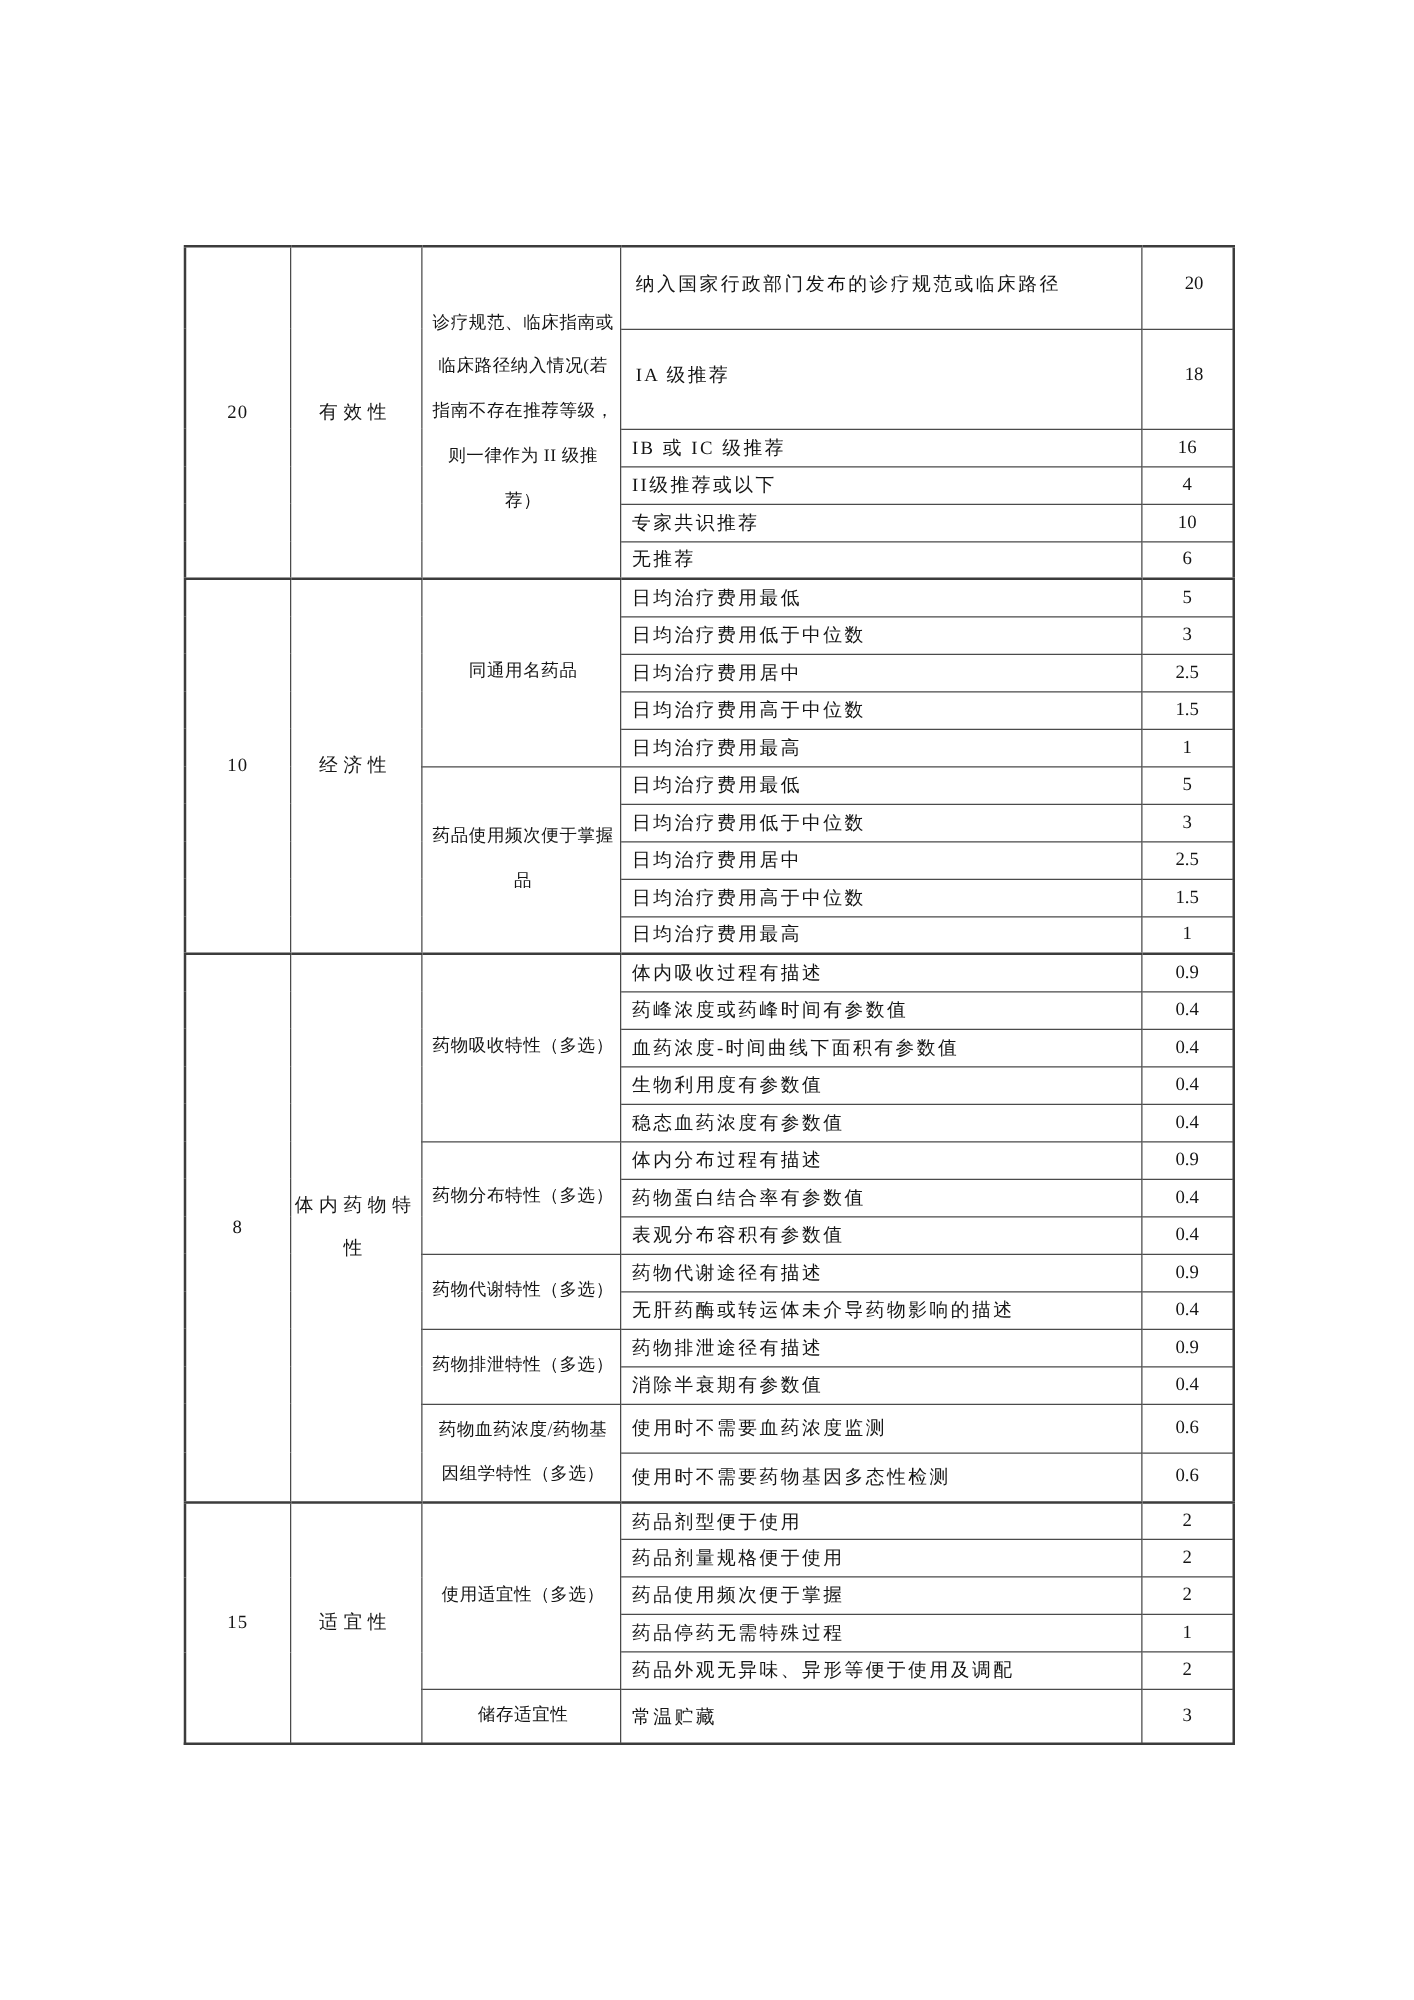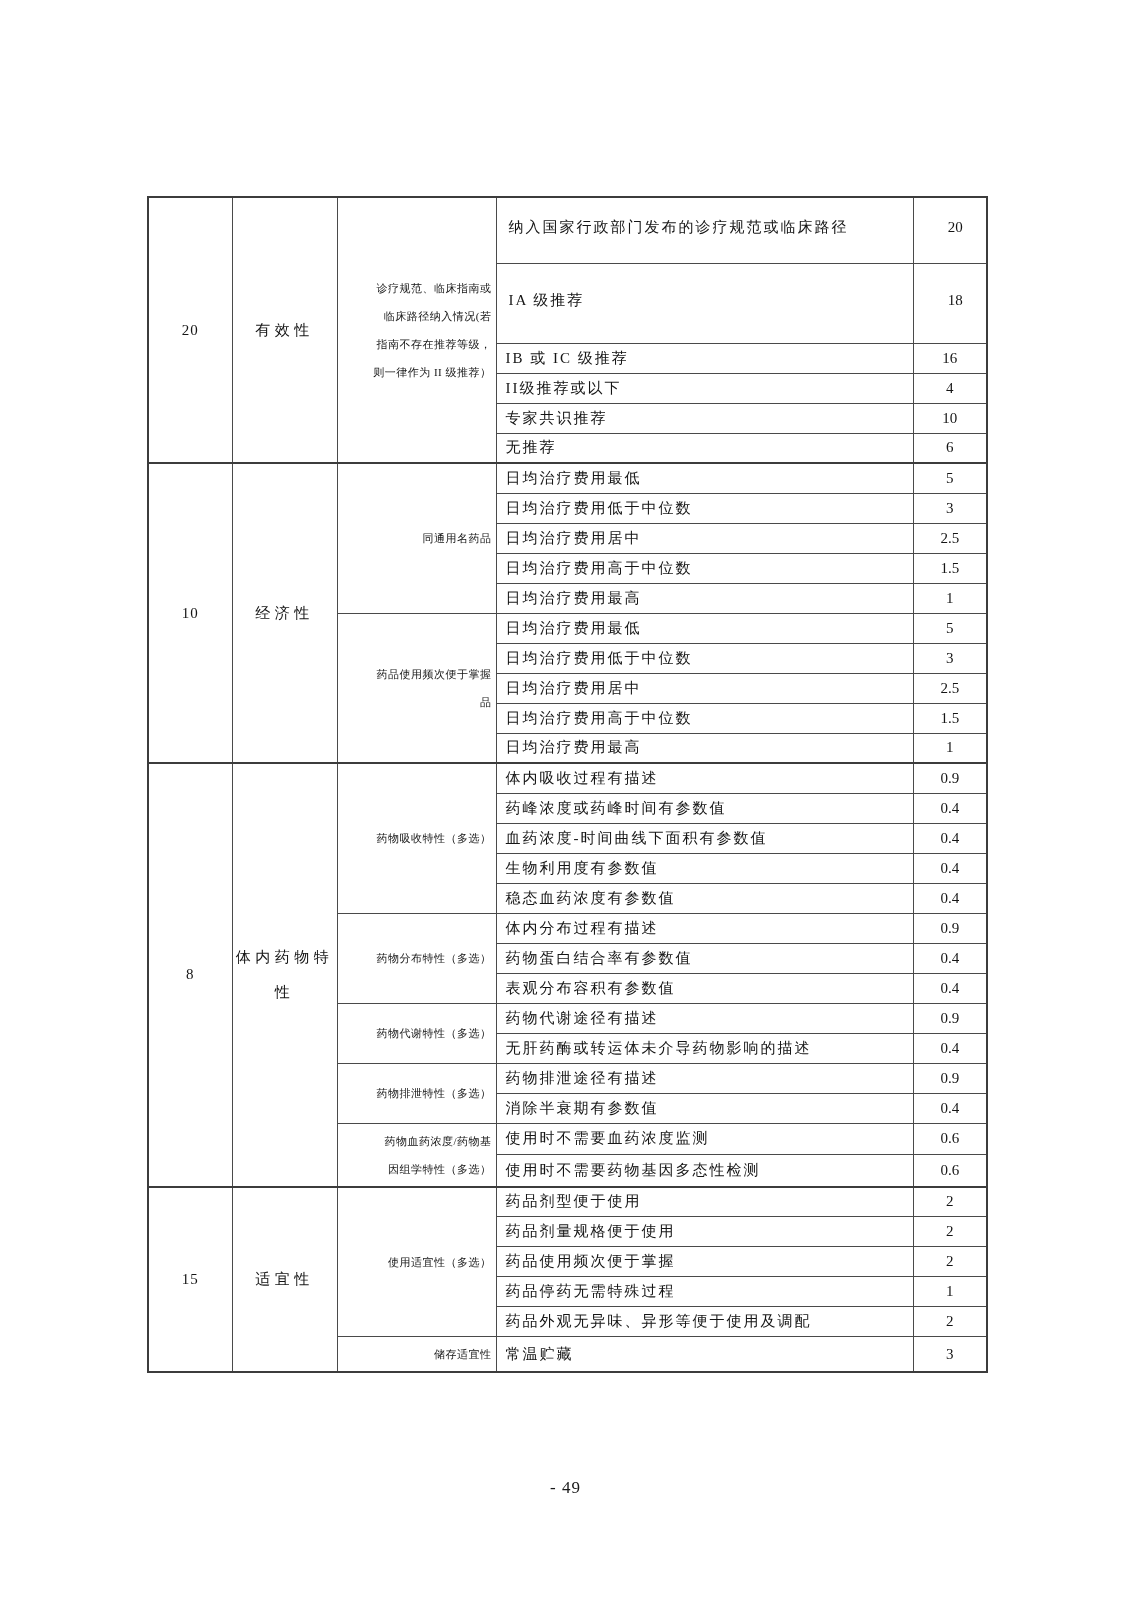--- a/index.html
+++ b/index.html
@@ -12,22 +12,22 @@
               border:2px solid #3c3c3c;}
   table.score td{border:1px solid #4a4a4a;vertical-align:middle;overflow:hidden;}
   table.score tr{height:30px;}
   table.score tr.row-a{height:66px;}
   table.score tr.row-b{height:80px;}
   table.score tr.section-start td{border-top:2px solid #3c3c3c;}
 
   td.weight-cell{text-align:center;font-size:15px;letter-spacing:1px;}
   td.category-cell{text-align:center;font-size:15px;letter-spacing:4.5px;
                    line-height:2.3;white-space:pre-line;padding:0 2px;}
-  td.group-cell{font-size:11px;letter-spacing:0.5px;line-height:2.55;
-                padding:3px 4px 3px 8px;white-space:pre-line;text-align:right;}
+  td.group-cell{font-size:14px;letter-spacing:0.5px;line-height:2.55;
+                padding:3px 4px 3px 8px;white-space:pre-line;text-align:center;}
   td.criterion-cell{font-size:15px;letter-spacing:2px;padding:2px 4px 2px 9px;
                     text-align:left;white-space:nowrap;}
   td.score-cell{text-align:center;font-size:15px;}
   td.cell-bottom{vertical-align:bottom;padding-bottom:7px;padding-left:12px;}
 
   .footer{position:absolute;left:0;width:1131px;top:1478px;text-align:center;
           font-size:17px;letter-spacing:1px;color:#1a1a1a;}
 </style>
 </head>
 <body>
@@ -205,14 +205,13 @@
           <td class="criterion-cell">药品外观无异味、异形等便于使用及调配</td>
           <td class="score-cell">2</td>
         </tr>
         <tr>
           <td class="group-cell">储存适宜性</td>
           <td class="criterion-cell">常温贮藏</td>
           <td class="score-cell">3</td>
         </tr>
       </tbody>
   </table>
-  <div class="footer">- 49</div>
 </div>
 
 </body></html>

